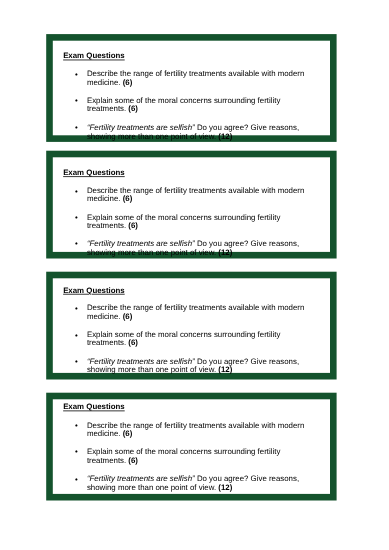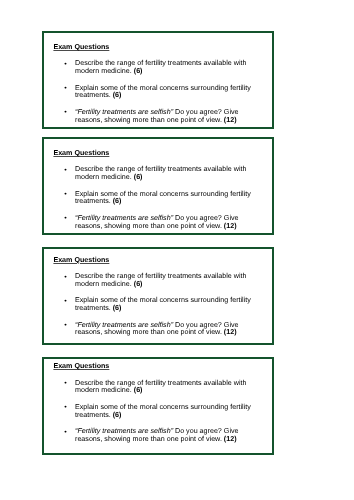--- a/index.html
+++ b/index.html
@@ -1,19 +1,19 @@
 <!DOCTYPE html>
 <html><head>
 <meta charset="utf-8">
 <style>
   html,body{margin:0;padding:0;background:#fff;}
   body{width:354px;height:500px;font-family:"Liberation Sans",sans-serif;color:#000;
        -webkit-font-smoothing:antialiased;text-rendering:geometricPrecision;}
   .page{position:relative;width:354px;height:500px;background:#fff;overflow:hidden;}
-  .qbox{position:absolute;left:42px;width:232px;height:98px;box-sizing:border-box;border:2px solid #14532d;background:#fff;padding-left:20px;}
+  .qbox{position:absolute;left:42px;width:264px;height:98px;box-sizing:border-box;border:6px solid #14532d;background:#fff;padding-left:20px;}
   .qcontent{position:absolute;left:0;width:100%;}
   .qtitle{position:absolute;left:9.4px;top:0;font-weight:bold;font-size:7.15px;
           line-height:7.78px;white-space:nowrap;}
   .qtitle u{text-decoration:underline;text-underline-offset:1.0px;text-decoration-thickness:0.7px;text-decoration-color:#4a4a4a;}
   .qlist{position:absolute;left:0;width:100%;}
   .qitem{position:relative;padding-left:31px;padding-right:16.5px;
          font-size:7.15px;line-height:7.78px;margin:0 0 8.7px 0;}
   .qitem .dot{position:absolute;left:20.2px;top:0.6px;font-size:7.15px;line-height:7.78px;}
   .qitem em{}
   .qitem strong{font-weight:bold;}

